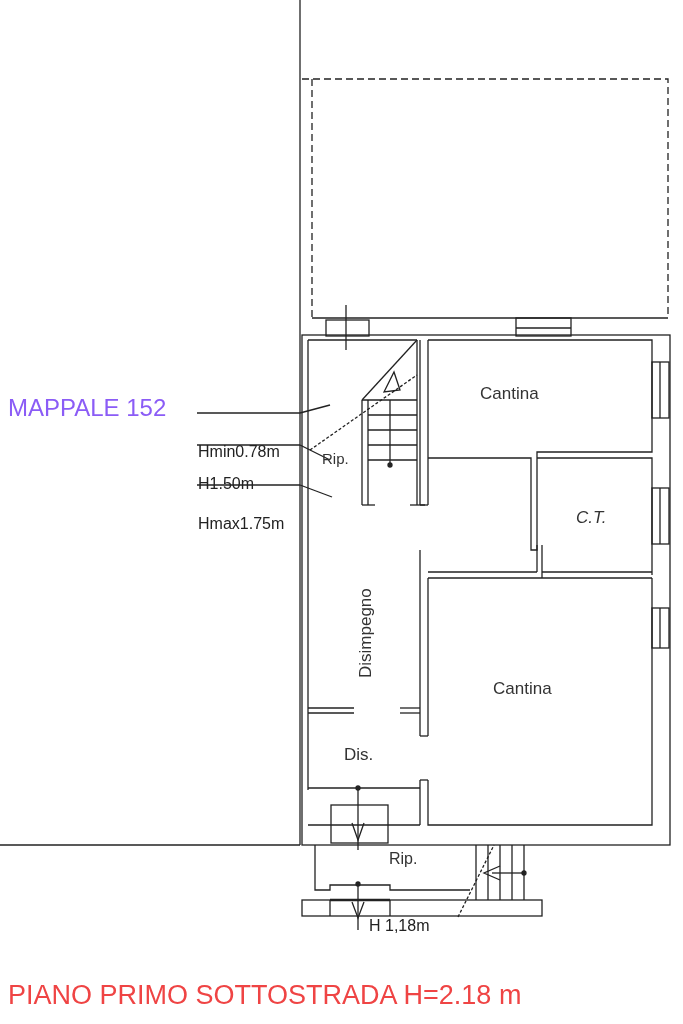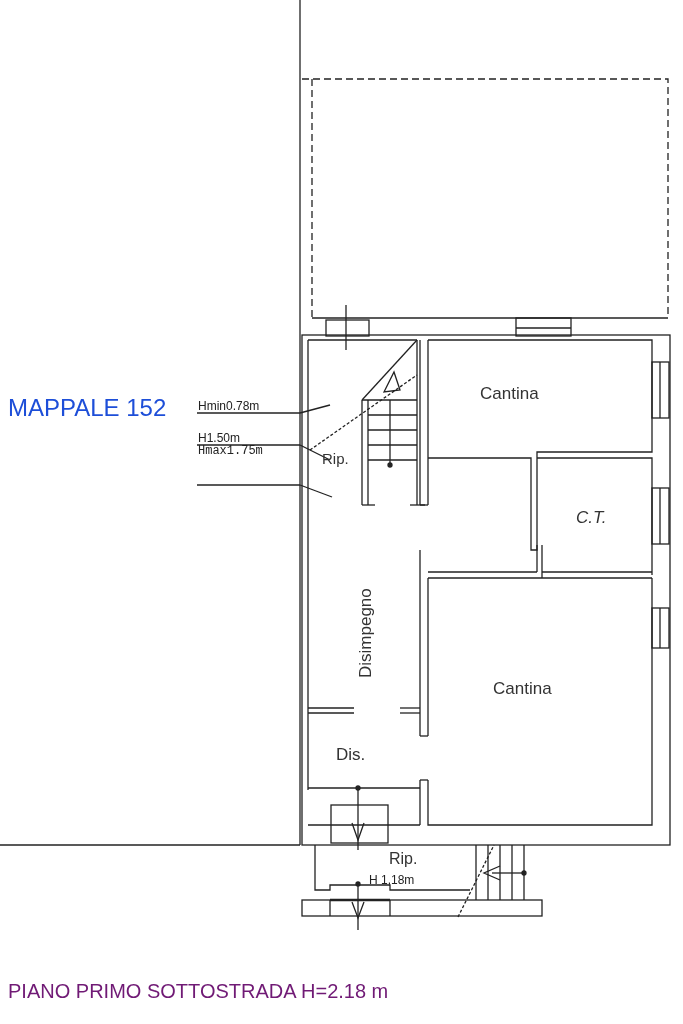--- a/index.html
+++ b/index.html
@@ -1,22 +1,22 @@
 <!DOCTYPE html>
 <html><head>
 <meta charset="utf-8">
 <style>
   html, body { margin:0; padding:0; background:#ffffff; }
   body { width:683px; height:1024px; position:relative; overflow:hidden; font-family:"Liberation Sans", sans-serif; }
   svg { position:absolute; left:0; top:0; }
   .lbl { position:absolute; color:#333; white-space:nowrap; font-family:"Liberation Sans", sans-serif; }
   .room { font-size:17px; color:#333; }
-  .small { font-size:12px; color:#222; }
-  .parcel { font-size:24px; color:#1d4ed8; }
-  .title { font-size:20px; color:#701a75; }
+  .small { font-size:16px; color:#222;margin-top:44px; }
+  .parcel { font-size:24px; color:#8b5cf6; }
+  .title { font-size:27px; color:#ef4444; }
   .vert { transform:rotate(-90deg); transform-origin:left top; }
 </style>
 </head>
 <body>
 
 <svg width="683" height="1024" viewBox="0 0 683 1024">
   <g fill="none" stroke="#222" stroke-width="1.3">
 
     <line x1="300" y1="0" x2="300" y2="845"></line>
 
@@ -117,24 +117,24 @@
     <line x1="492" y1="873" x2="524" y2="873"></line>
     <circle cx="524" cy="873" r="2" fill="#222"></circle>
     <path d="M500 866 L484 873 L500 880"></path>
     <line x1="458" y1="917" x2="494" y2="845" stroke-dasharray="3,2"></line>
   </g>
 </svg>
 
 <div class="lbl parcel" style="left:8px; top:394px;">MAPPALE 152</div>
 <div class="lbl small" style="left:198px; top:399px;">Hmin0.78m</div>
 <div class="lbl small" style="left:198px; top:431px;">H1.50m</div>
-<div class="lbl small" style="left:198px; top:444px;font-family:Liberation Mono, monospace;">Hmax1.75m</div>
+<div class="lbl small" style="left:198px; top:471px;">Hmax1.75m</div>
 
 <div class="lbl room" style="left:480px; top:384px;">Cantina</div>
 <div class="lbl room" style="left:576px; top:508px;font-style:italic;">C.T.</div>
 <div class="lbl room" style="left:493px; top:679px;">Cantina</div>
 <div class="lbl room vert" style="left:356px; top:678px;">Disimpegno</div>
-<div class="lbl room" style="left:336px; top:745px;">Dis.</div>
+<div class="lbl room" style="left:344px; top:745px;">Dis.</div>
 <div class="lbl room" style="left:322px; top:450px; font-size:15px;">Rip.</div>
 <div class="lbl room" style="left:389px; top:850px; font-size:16px;">Rip.</div>
 <div class="lbl small" style="left:369px; top:873px;">H 1,18m</div>
 
 <div class="lbl title" style="left:8px; top:980px;">PIANO PRIMO SOTTOSTRADA H=2.18 m</div>
 
 </body></html>

